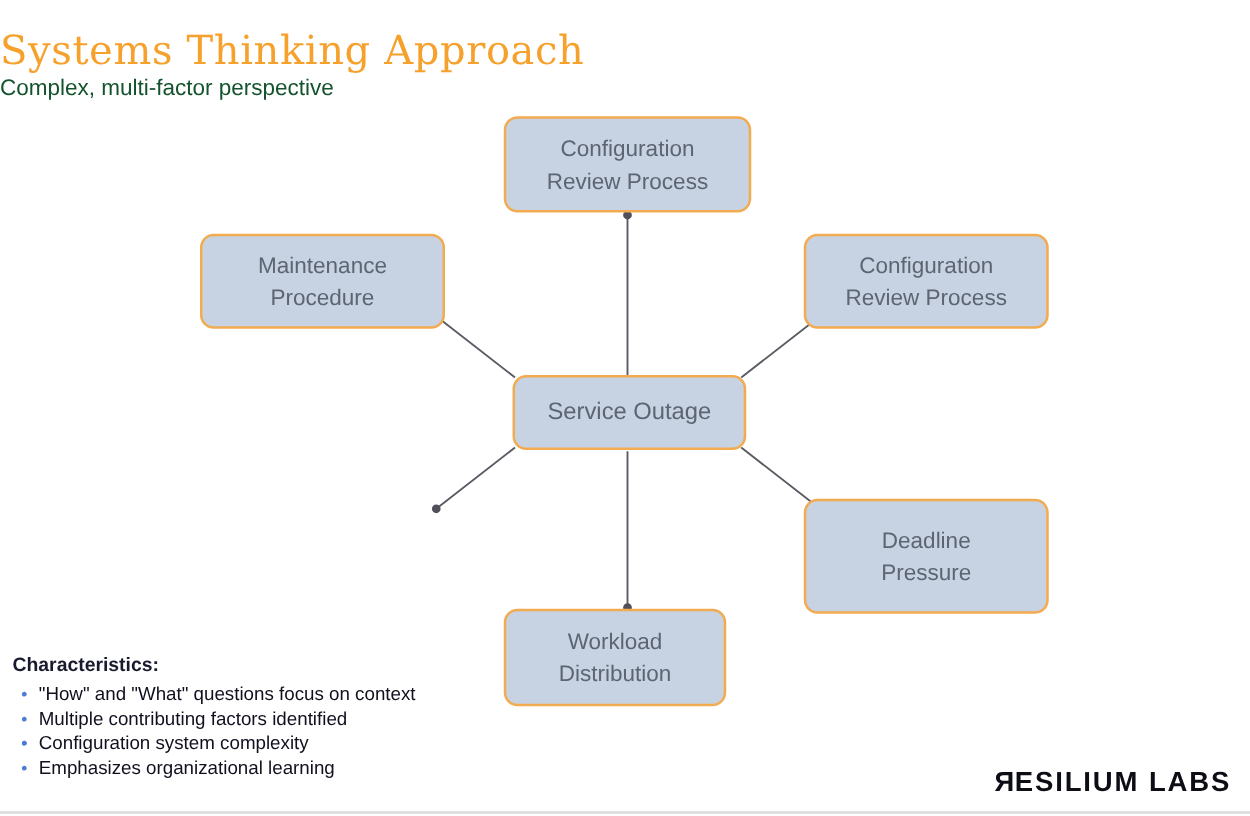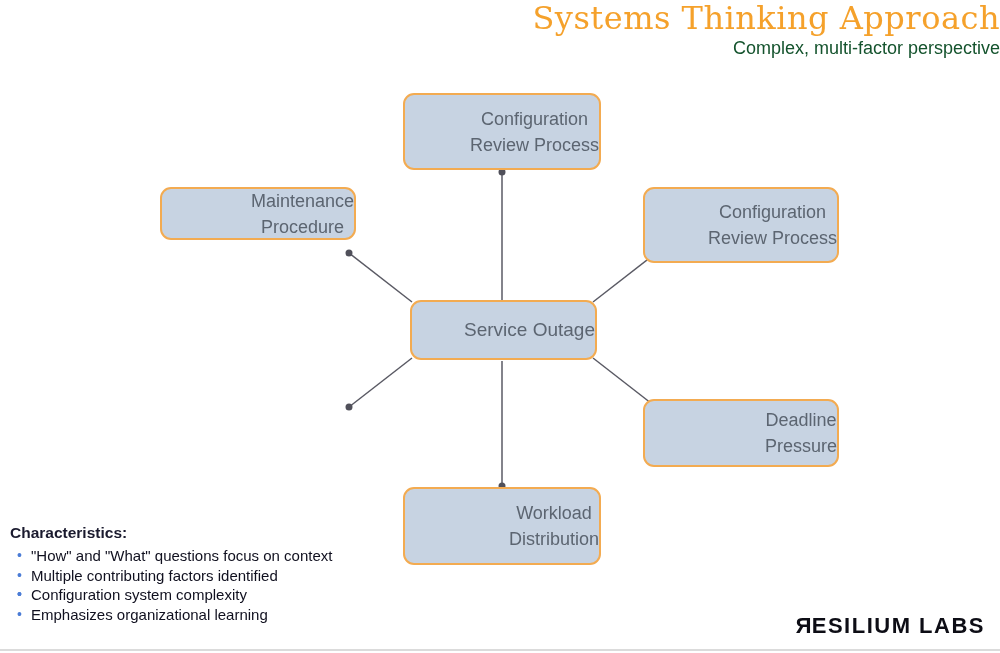--- a/index.html
+++ b/index.html
@@ -6,21 +6,21 @@
   .stage {
     position: relative;
     width: 1000px;
     height: 653px;
     background: #ffffff;
     overflow: hidden;
     font-family: "Liberation Sans", sans-serif;
   }
 
   
-  .header { position: absolute; top: 0; left: 0; width: 100%; text-align: right; }
+  .header { position: absolute; top: 22px; left: 0; width: 100%; text-align: left; }
   .title {
     margin: 0;
     font-family: "DejaVu Serif", serif;
     font-weight: 400;
     font-size: 32px;
     line-height: 36px;
     color: #F5A12B;
     letter-spacing: 0.5px;
   }
   .subtitle {
@@ -38,34 +38,34 @@
 
   
   .node {
     position: absolute;
     box-sizing: border-box;
     background: #C7D3E2;
     border: 2px solid #F3AB51;
     border-radius: 11px;
     display: flex;
     align-items: center;
-    justify-content: flex-end;
+    justify-content: center;
     text-align: center;
     color: #5C6571;
     font-size: 18px;
     line-height: 26px;
     white-space: pre-line;
   }
   .node-top          { left: 403px; top:  93px; width: 198px; height: 77px; }
-  .node-top-left     { left: 160px; top: 187px; width: 196px; height: 53px; }
+  .node-top-left     { left: 160px; top: 187px; width: 196px; height: 76px; }
   .node-top-right    { left: 643px; top: 187px; width: 196px; height: 76px; }
   .node-center       { left: 410px; top: 300px; width: 187px; height: 60px; font-size: 19px; }
   .node-bottom-left  { left: 160px; top: 399px; width: 196px; height: 76px; }
-  .node-bottom-right { left: 643px; top: 399px; width: 196px; height: 68px; }
-  .node-bottom       { left: 403px; top: 487px; width: 198px; height: 78px; }
+  .node-bottom-right { left: 643px; top: 399px; width: 196px; height: 92px; }
+  .node-bottom       { left: 403px; top: 487px; width: 178px; height: 78px; }
 
   
   .characteristics { position: absolute; left: 10px; top: 524px; width: 420px; }
   .characteristics-heading {
     margin: 0;
     font-size: 15.5px;
     font-weight: 700;
     color: #1A1A2E;
   }
   .characteristics-list {

